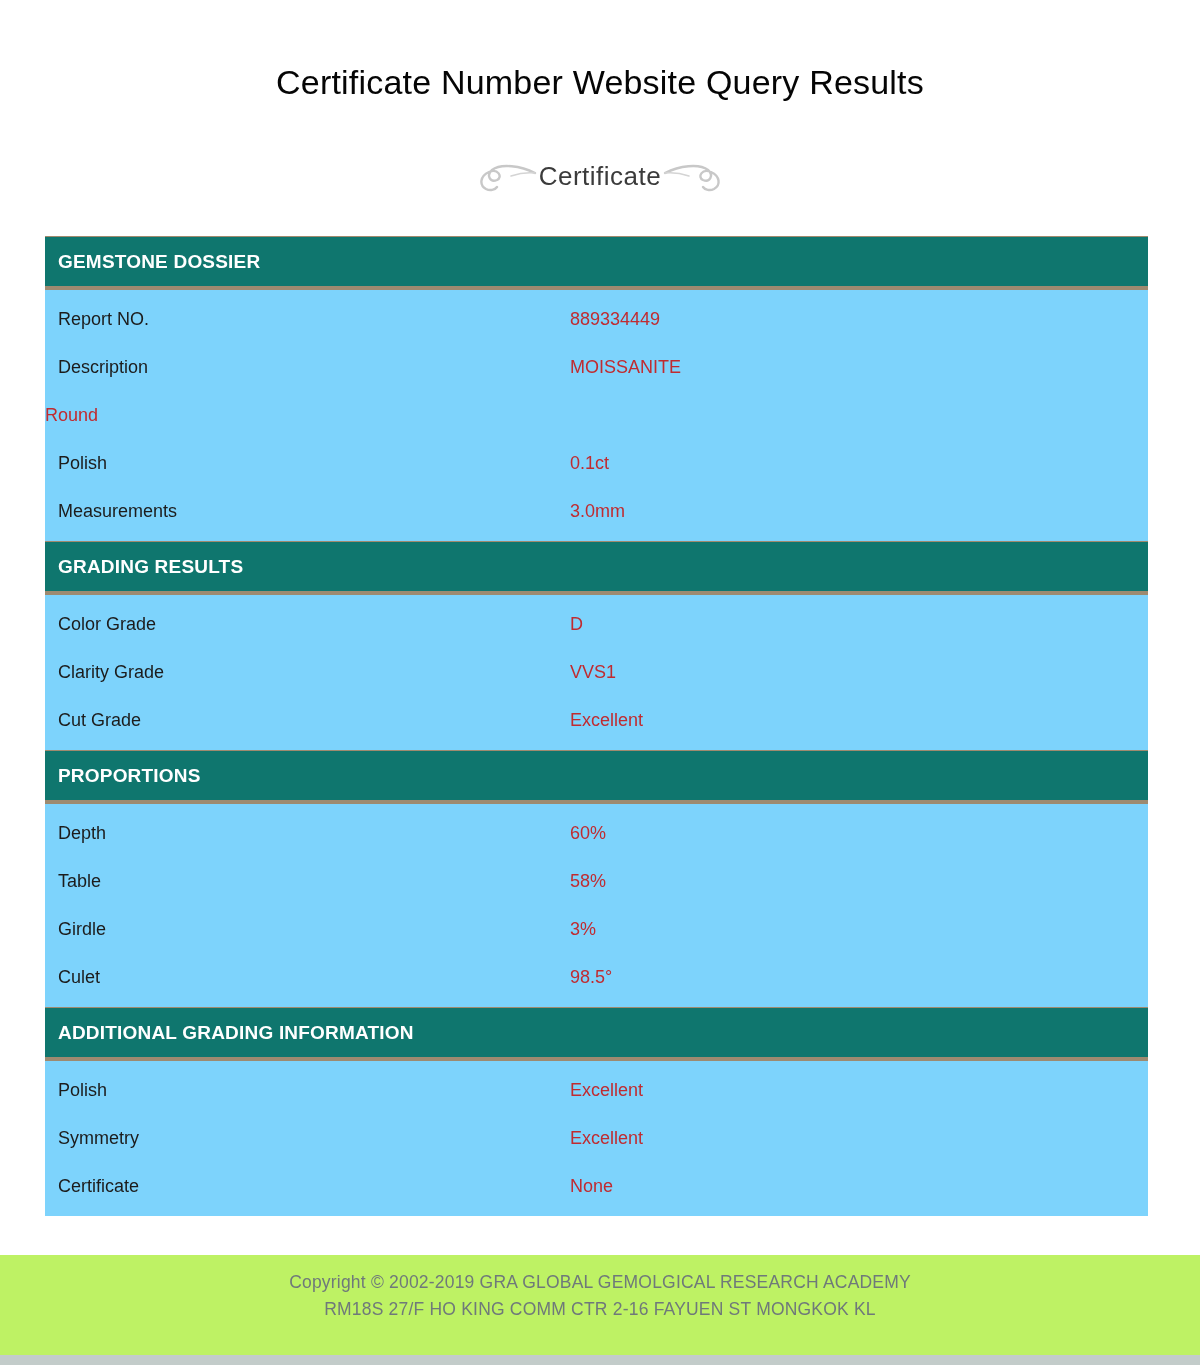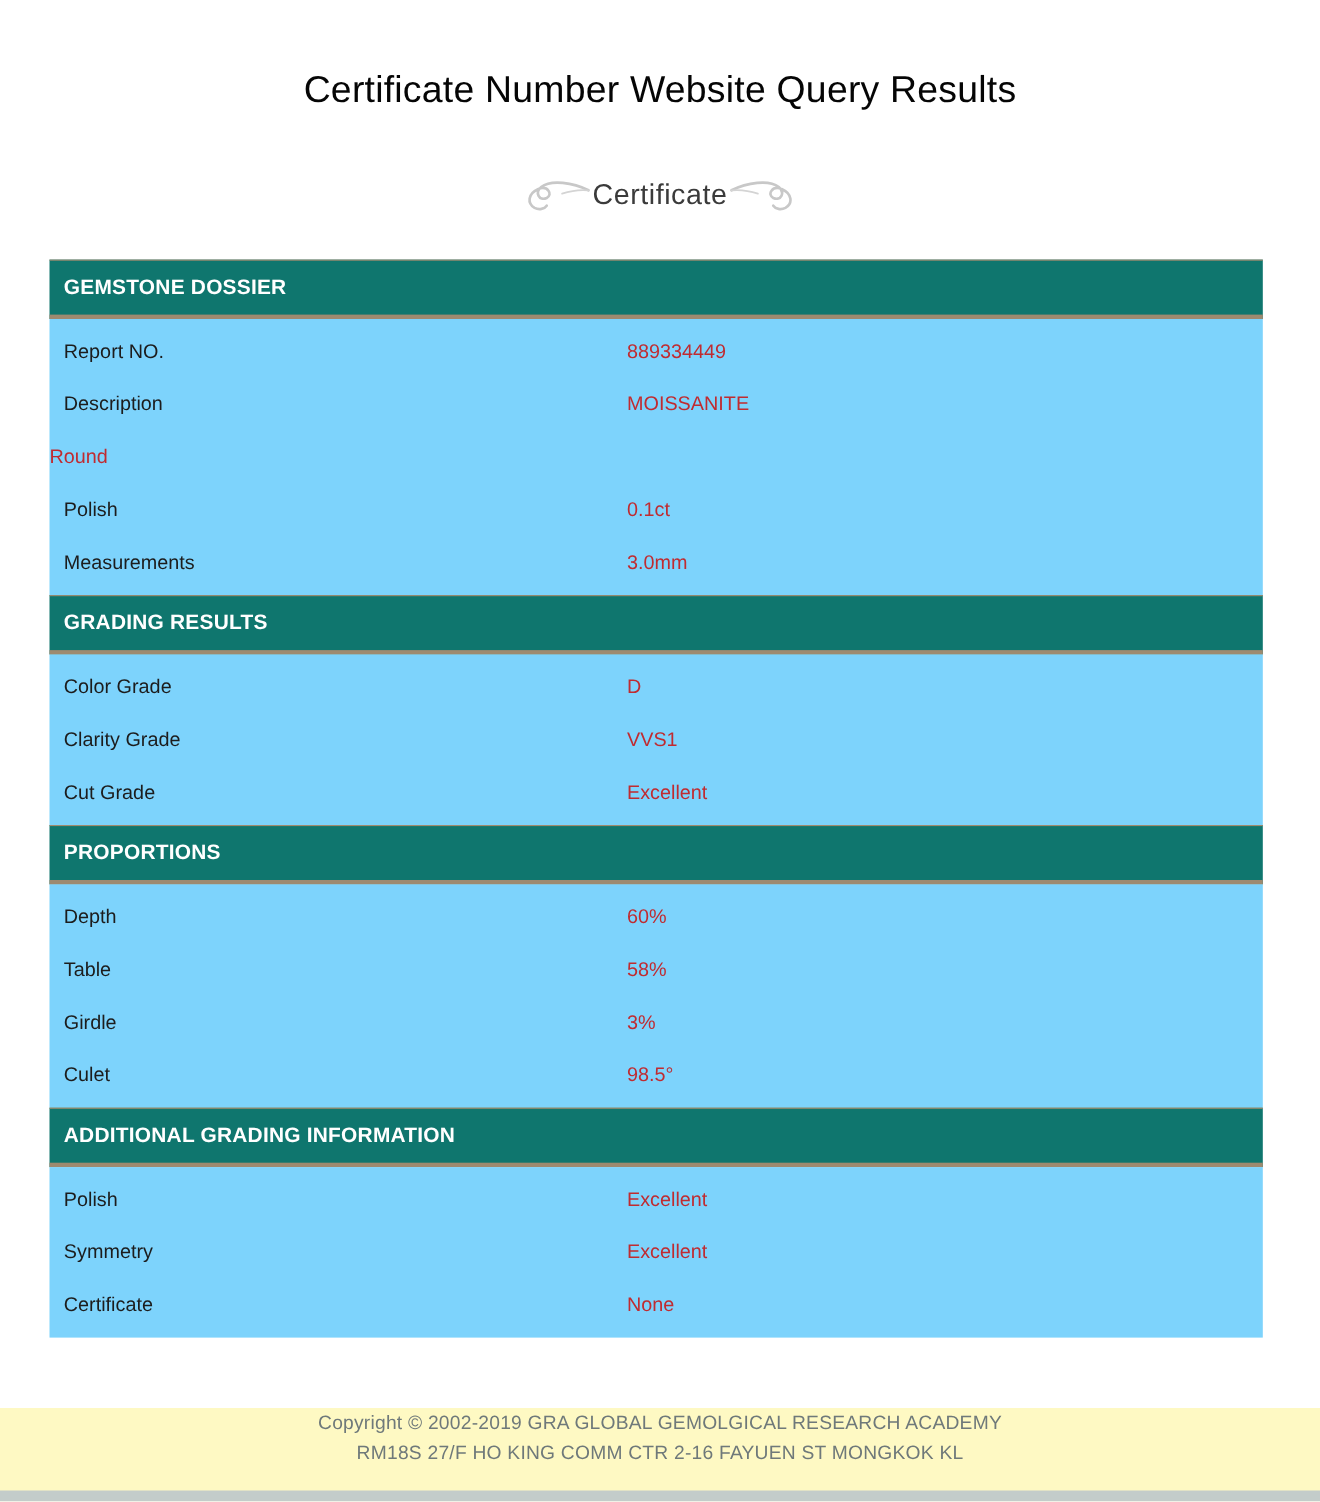--- a/index.html
+++ b/index.html
@@ -69,23 +69,24 @@
   }
   .row .value {
     color: #c02b30;
   }
 
   .footer {
     position: absolute;
     left: 0;
     bottom: 0;
     width: 100%;
-    height: 85px;
-    background: #fef9c3;
+    height: 110px;
+    background: #bef264;
     text-align: center;
+    padding-top: 14px;
   }
   .footer::after {
     content: "";
     position: absolute;
     left: 0;
     bottom: 0;
     width: 100%;
     height: 10px;
     background: #c3ccca;
   }

